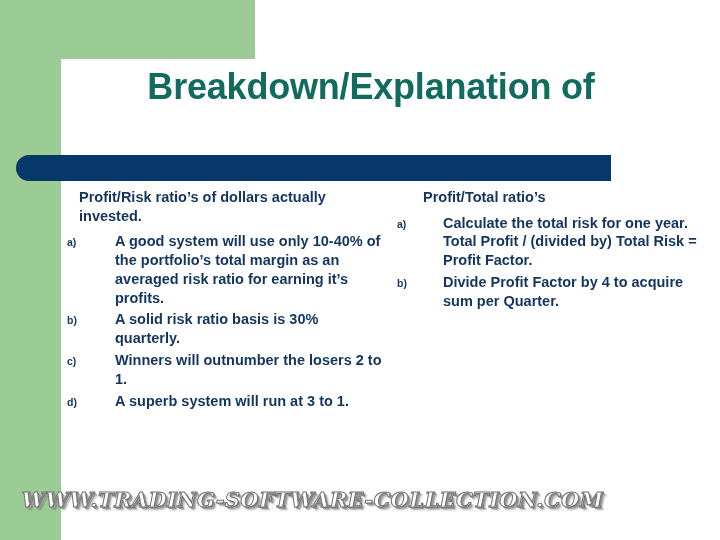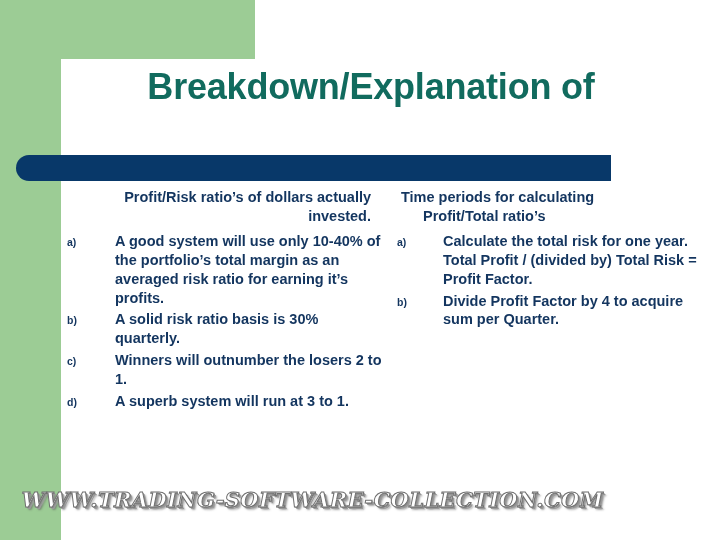--- a/index.html
+++ b/index.html
@@ -92,21 +92,21 @@
   }
 
   .col-heading {
     color: #13355f;
     font-size: 14.5px;
     font-weight: bold;
     line-height: 1.28;
     margin: 0 0 7px 0;
   }
   .col-heading.centered {
-    text-align: right;
+    text-align: left;
     padding: 0 12px;
   }
   .col-heading.hanging {
     text-align: left;
     padding-left: 4px;
     text-indent: 0;
   }
   .col-heading.hanging .hl2 {
     display: block;
     padding-left: 22px;
@@ -202,21 +202,20 @@
         </li>
         <li class="item">
           <span class="item-marker">d)</span>
           <span class="item-text">A superb system will run at 3 to 1.</span>
         </li>
       </ul>
     </div>
 
     <div class="col col-right">
       <div class="col-heading hanging">
-        <span>Time periods for calculating</span>
         <span class="hl2">Profit/Total ratio’s</span>
       </div>
       <ul class="item-list">
         <li class="item">
           <span class="item-marker">a)</span>
           <span class="item-text">Calculate the total risk for one year. Total Profit / (divided by) Total Risk = Profit Factor.</span>
         </li>
         <li class="item">
           <span class="item-marker">b)</span>
           <span class="item-text">Divide Profit Factor by 4 to acquire sum per Quarter.</span>

